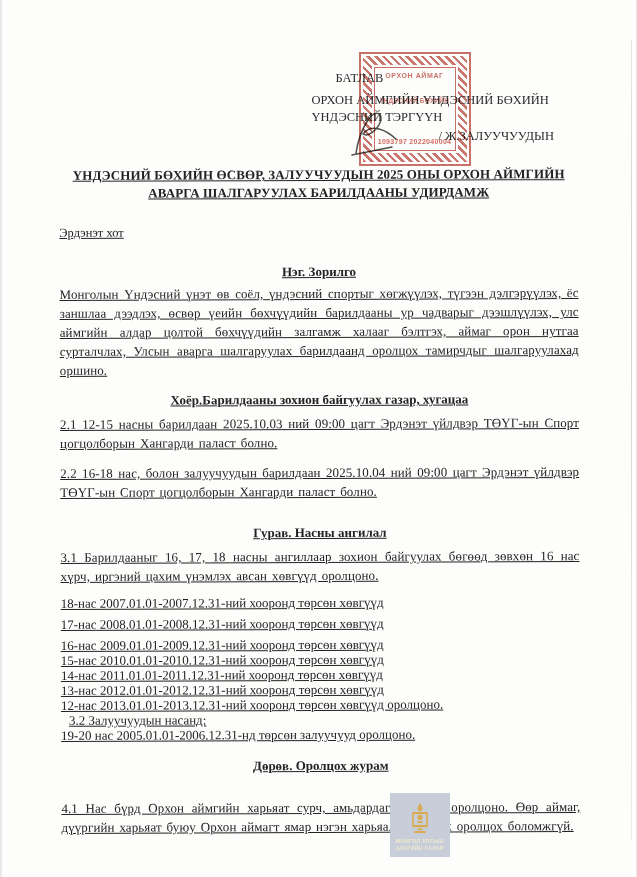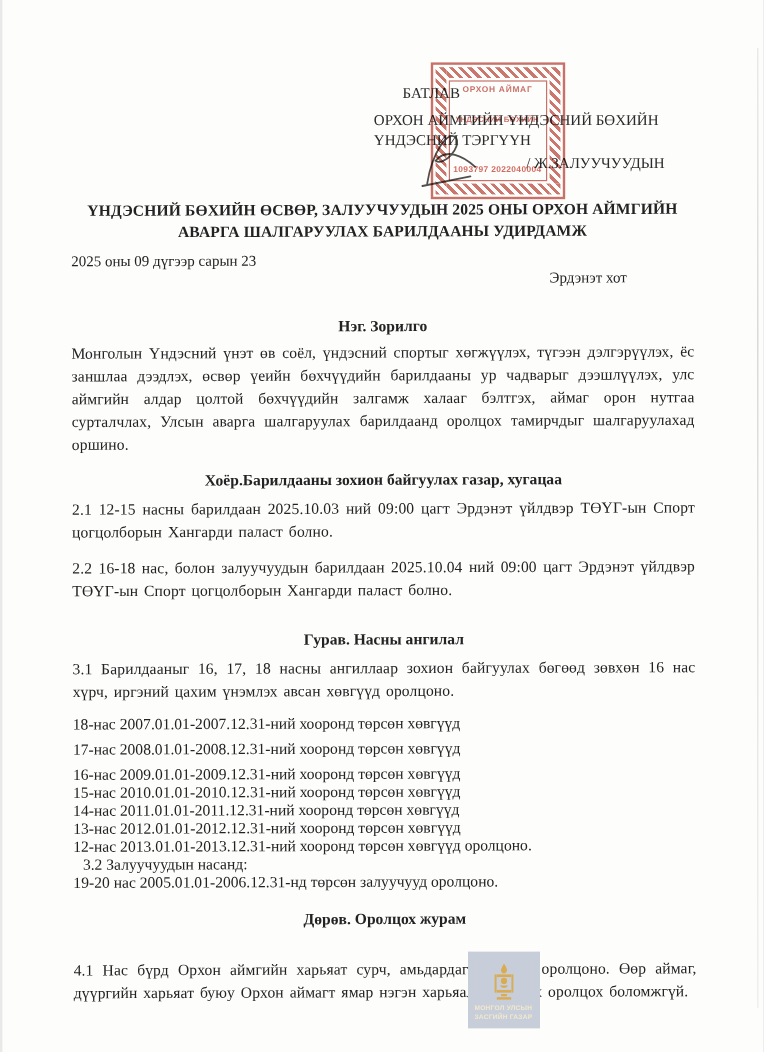--- a/index.html
+++ b/index.html
@@ -1,20 +1,21 @@
 <!DOCTYPE html>
 <html><head>
 <meta charset="utf-8">
 <style>
   html,body{margin:0;padding:0;background:#e9e9e9;}
   .page{
     position:relative; width:634px; height:877px; margin:0 auto;
     background:#fdfdfc; overflow:hidden;
     font-family:"Liberation Serif","DejaVu Serif",serif;
     color:#232323;
+    text-decoration:underline;
   }
   .content{
     position:relative; padding:166px 57px 0 58px;
     transform:rotate(-0.2deg);
   }
   
   .hdr-text{position:absolute; font-size:12.5px; color:#2b2b2b; white-space:nowrap; z-index:2;}
   .batlav{left:334px; top:71px;}
   .org1{left:310px; top:93px;}
   .org2{left:310px; top:110px;}
@@ -99,21 +100,20 @@
       <div class="stamp-center">ҮНДЭСНИЙ БӨХИЙН</div>
       <div class="stamp-serial">1093797 2022040004</div>
     </div>
   </div>
 
   <div class="content">
 
     <div class="title">ҮНДЭСНИЙ БӨХИЙН ӨСВӨР, ЗАЛУУЧУУДЫН 2025 ОНЫ ОРХОН АЙМГИЙН АВАРГА ШАЛГАРУУЛАХ БАРИЛДААНЫ УДИРДАМЖ</div>
 
     <div class="date-row">
-      <span class="date-left">2025 оны 09 дүгээр сарын 23</span>
       <span class="date-right">Эрдэнэт хот</span>
     </div>
 
     <div class="sec-heading h1x">Нэг. Зорилго</div>
     <p class="body-par">Монголын Үндэсний үнэт өв соёл, үндэсний спортыг хөгжүүлэх, түгээн дэлгэрүүлэх, ёс заншлаа дээдлэх, өсвөр үеийн бөхчүүдийн барилдааны ур чадварыг дээшлүүлэх, улс аймгийн алдар цолтой бөхчүүдийн залгамж халааг бэлтгэх, аймаг орон нутгаа сурталчлах, Улсын аварга шалгаруулах барилдаанд оролцох тамирчдыг шалгаруулахад оршино.</p>
 
     <div class="sec-heading h2x">Хоёр.Барилдааны зохион байгуулах газар, хугацаа</div>
     <p class="body-par">2.1 12-15 насны барилдаан 2025.10.03 ний 09:00 цагт Эрдэнэт үйлдвэр ТӨҮГ-ын Спорт цогцолборын Хангарди паласт болно.</p>
     <p class="body-par">2.2 16-18 нас, болон залуучуудын барилдаан 2025.10.04 ний 09:00 цагт Эрдэнэт үйлдвэр ТӨҮГ-ын Спорт цогцолборын Хангарди паласт болно.</p>
 

